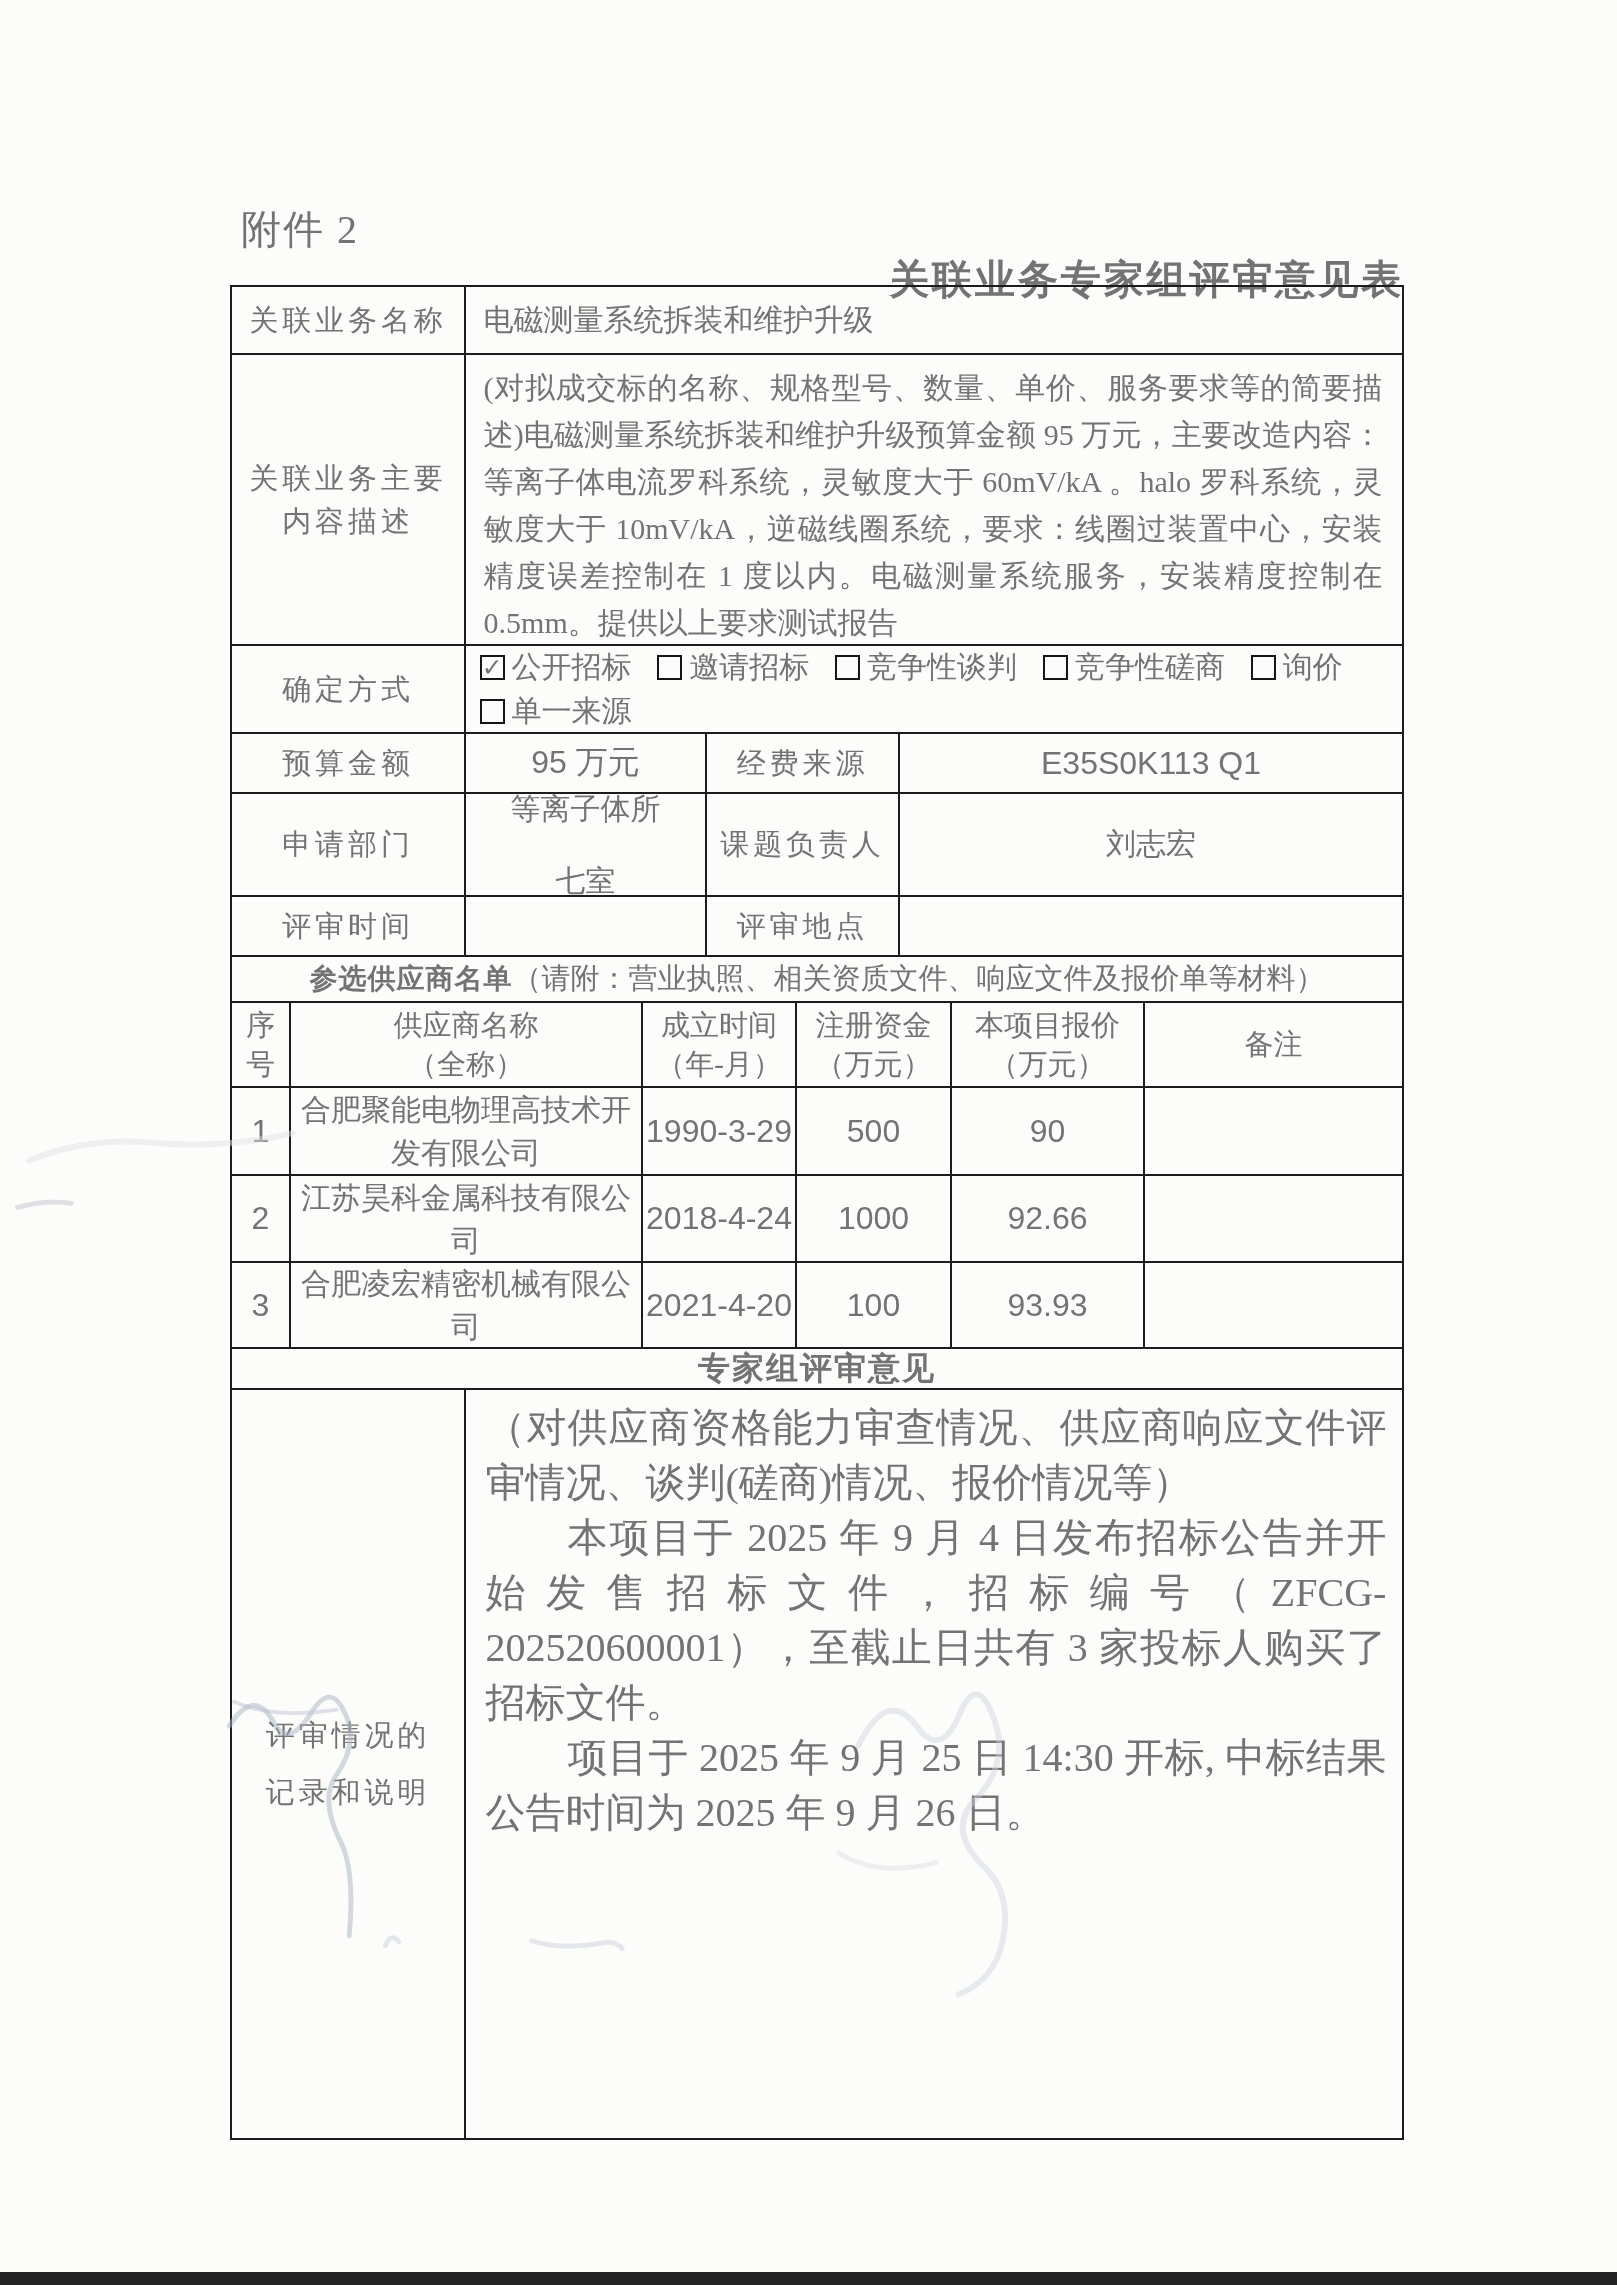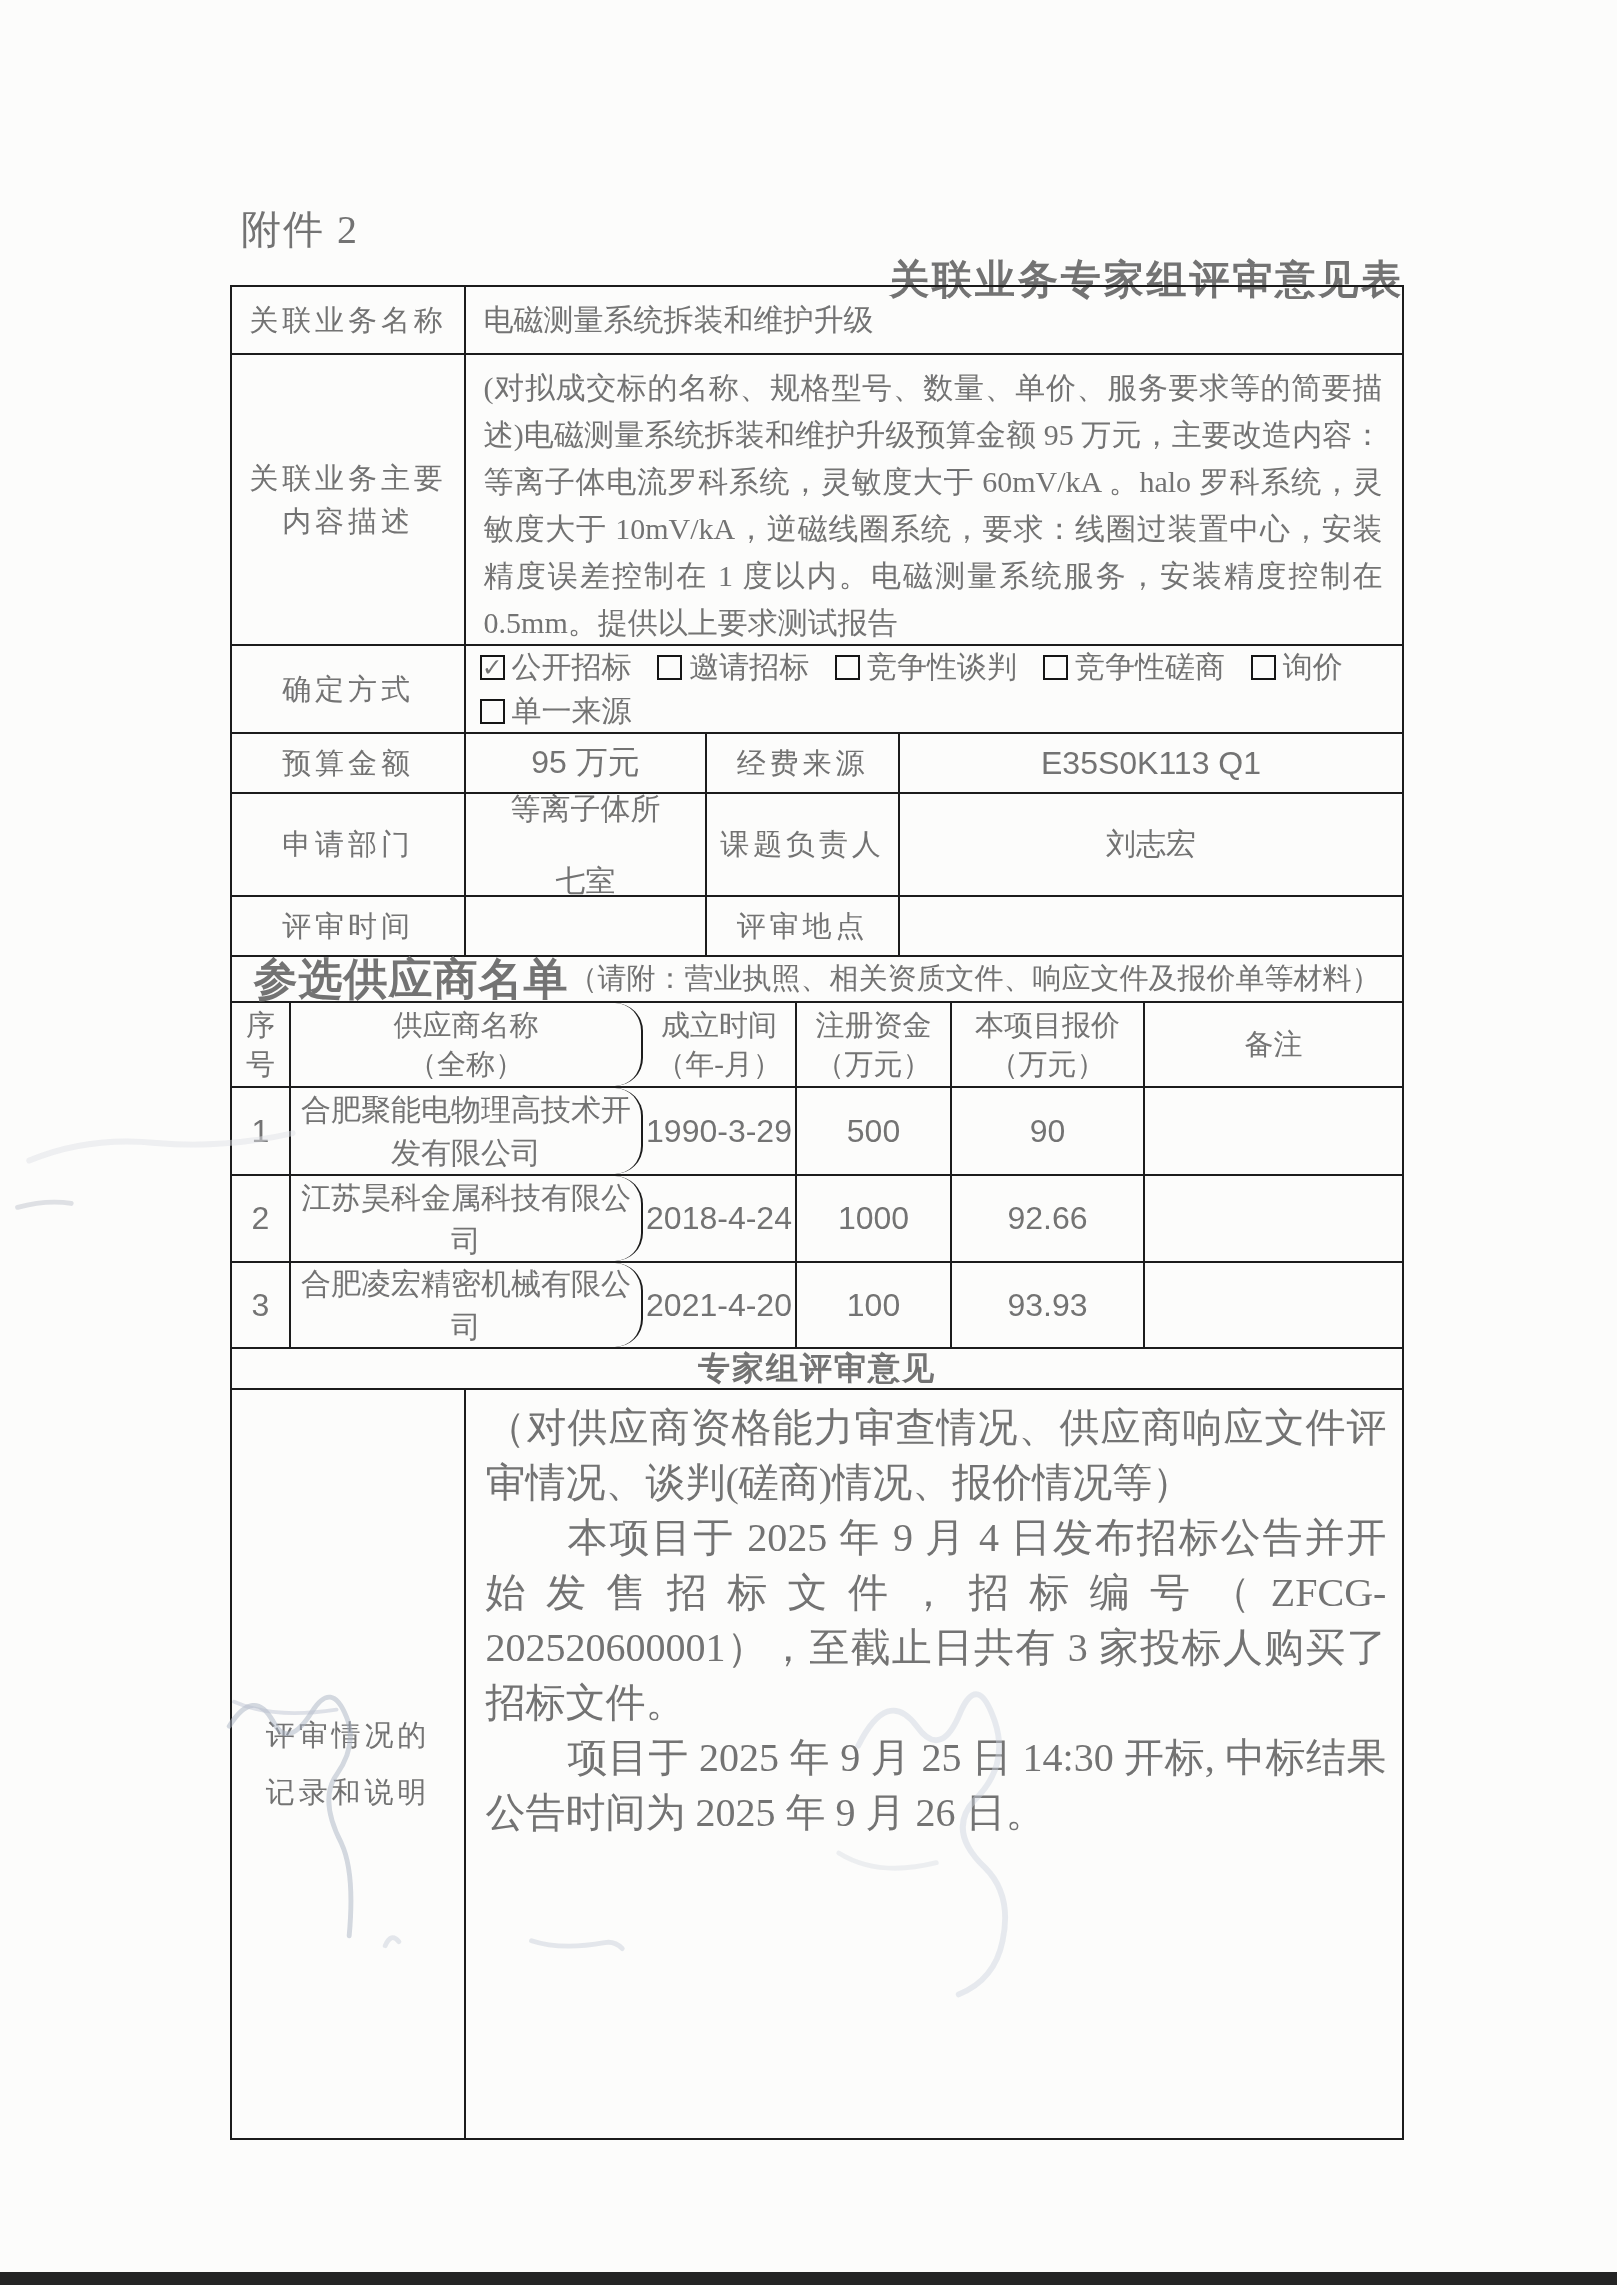--- a/index.html
+++ b/index.html
@@ -33,21 +33,21 @@
     font-size:30px;
   }
   .c.fill{flex:1;border-right:none;}
   .c.col{flex-direction:column;}
   .c.left{justify-content:flex-start;}
   .label{letter-spacing:3.9px;font-size:29px;text-align:center;line-height:43px;}
   .w-label{width:234px;}
   .w-mid{width:241px;}
   .w-fund{width:193px;}
   .sw-no{width:59px;}
-  .sw-name{width:352px;border-radius:28px;}
+  .sw-name{width:352px;}
   .sw-date{width:154px;}
   .sw-cap{width:155px;}
   .sw-bid{width:193px;}
   .num{font-family:"Liberation Sans", sans-serif;font-size:32px;}
   .val-pad{padding-left:17.6px;}
   .desc{
     display:block;
     padding:8.8px 19.5px 0 17.6px;
     line-height:47px;font-size:30px;text-align:justify;
   }
@@ -57,21 +57,21 @@
   .opt:last-child{margin-right:0;}
   .cbox{
     width:25px;height:25px;border:2.9px solid #151515;box-sizing:border-box;
     display:inline-flex;align-items:center;justify-content:center;
     margin-right:6.8px;flex:0 0 auto;
     font-size:25px;font-weight:bold;line-height:1;
     font-family:"DejaVu Sans", sans-serif;
   }
   .two-line{line-height:39px;text-align:right;gap:33px;}
   .sec-title{font-size:29px;}
-  .sec-title b{font-size:44px;letter-spacing:1px;}
+  .sec-title b{font-size:28px;letter-spacing:1px;}
   .hdr{line-height:39px;text-align:center;font-size:29px;}
   .name-cell{padding:0 9.8px;text-align:center;line-height:43px;}
   .bar-title{font-weight:bold;font-size:32px;letter-spacing:2px;}
   .review-body{
     display:block;
     padding:9.8px 15.6px 0 19.5px;
     font-size:40px;line-height:55px;text-align:justify;
   }
   .review-body p{margin:0;}
   .review-body .para{text-indent:2.05em;}

